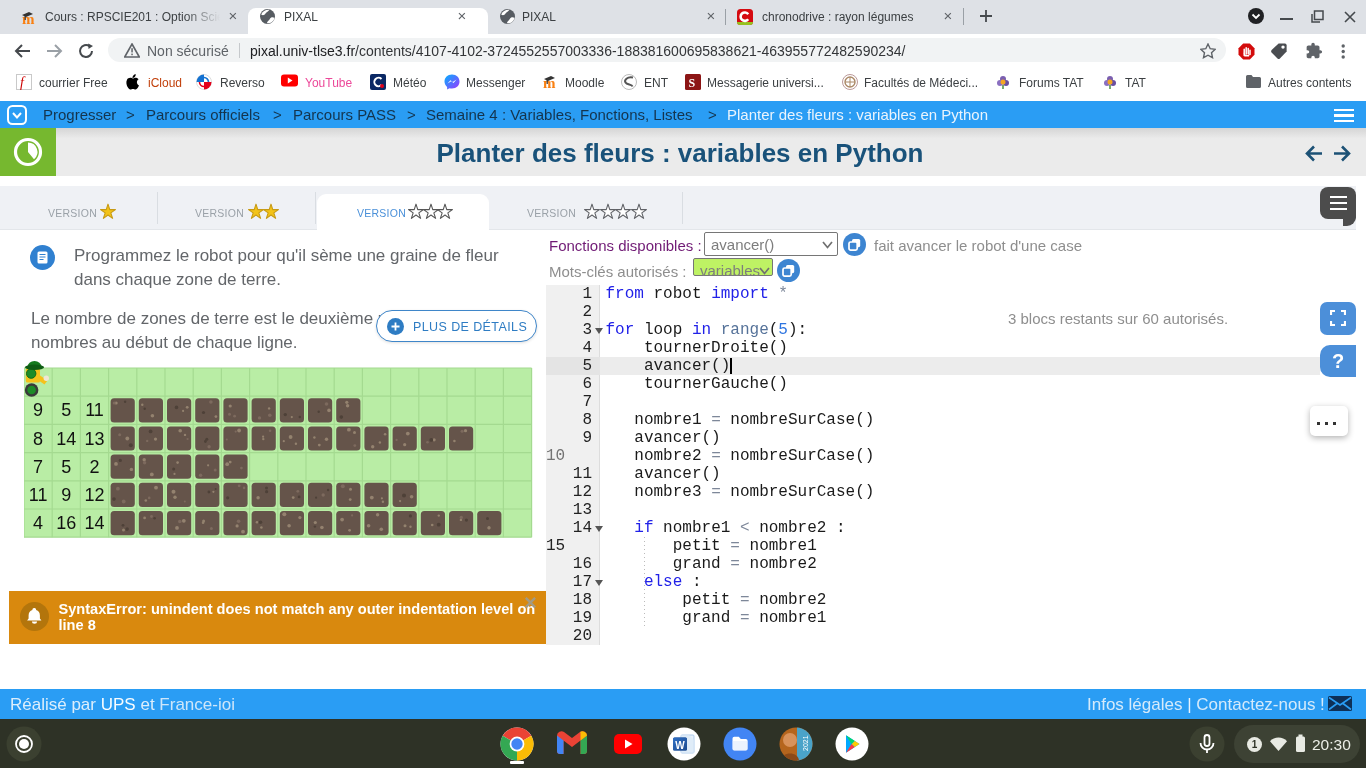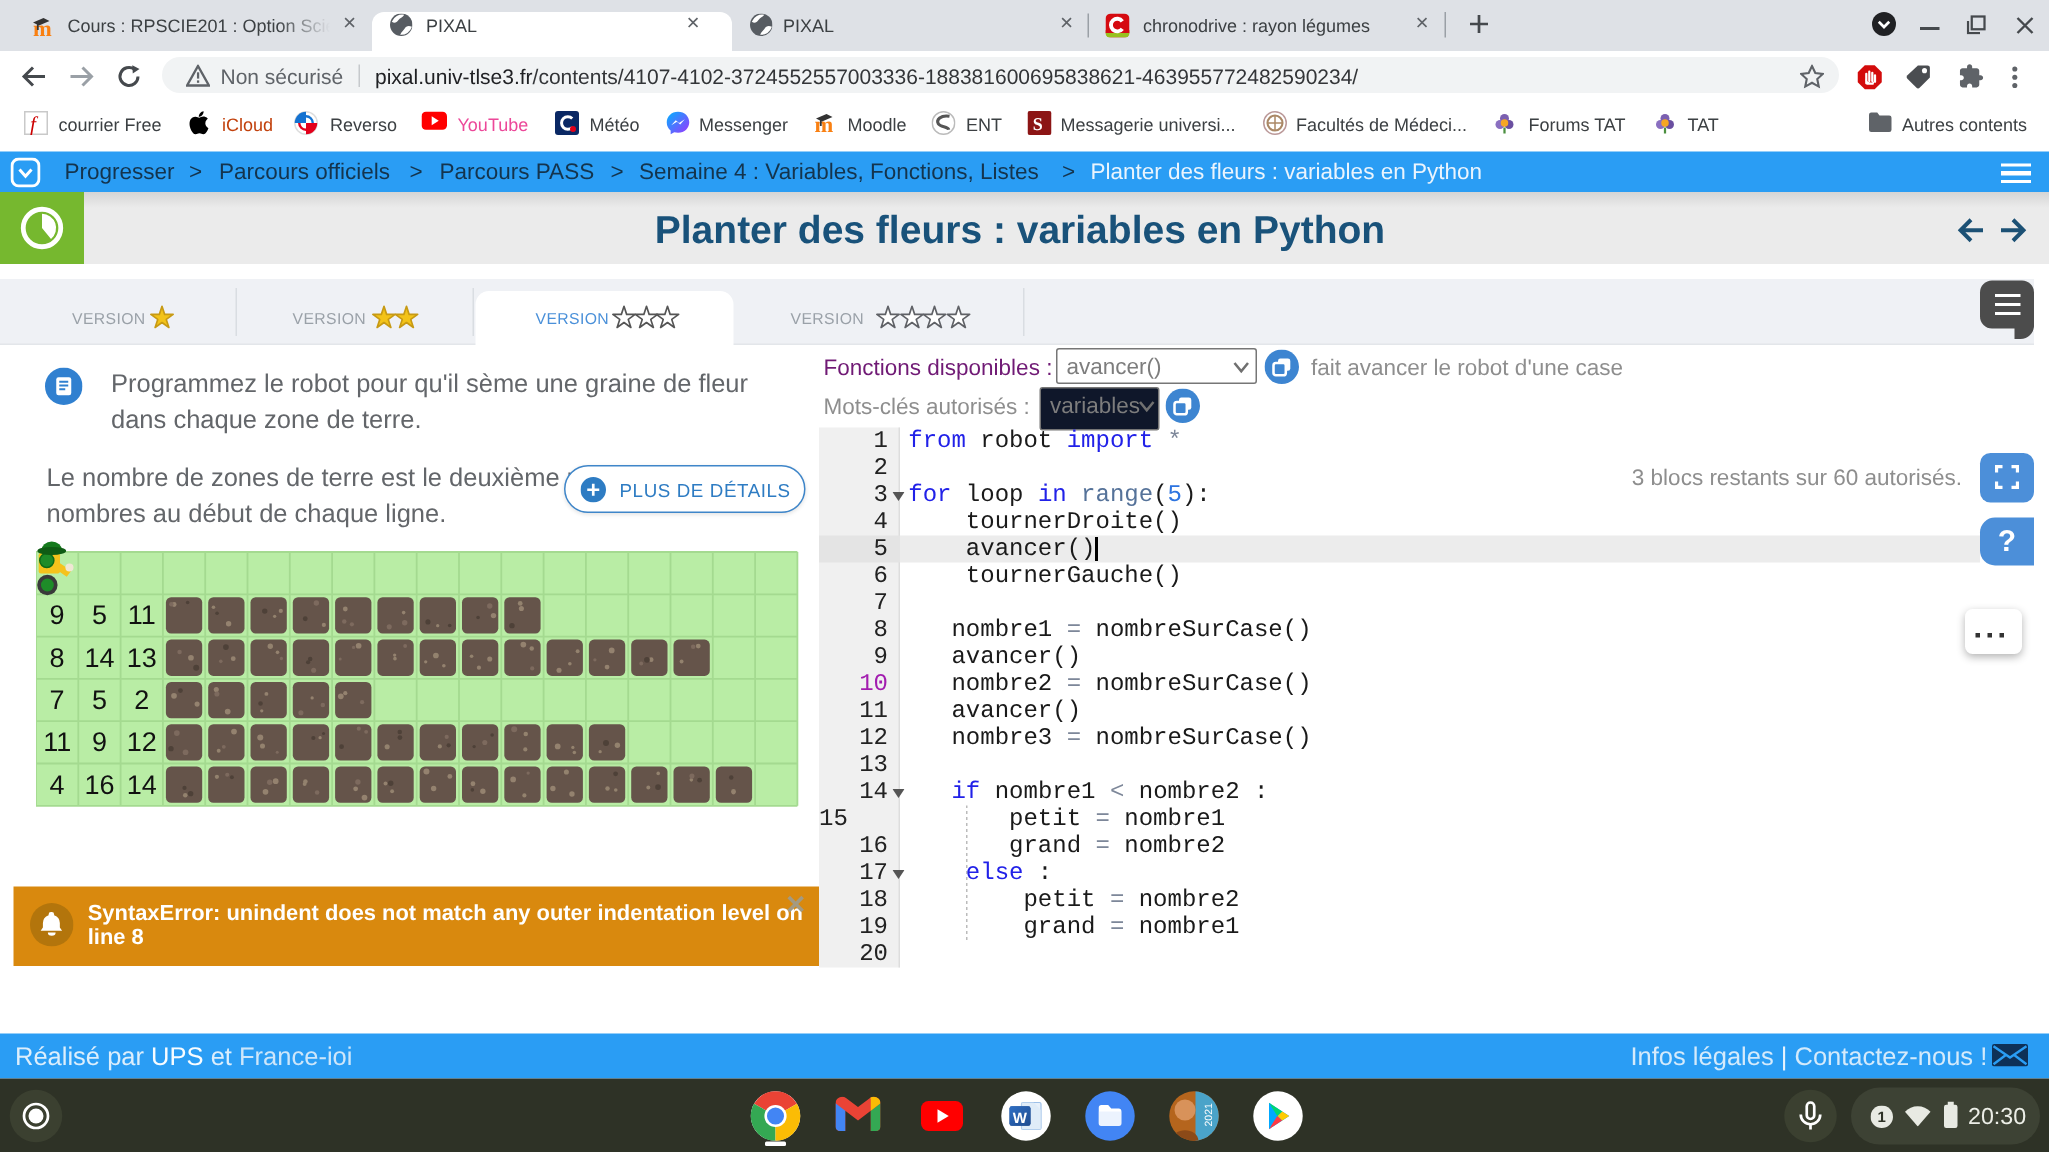--- a/index.html
+++ b/index.html
@@ -571,21 +571,21 @@
       <path d="M1 1 L5.5 6.5 L10 1" stroke="#707070" stroke-width="1.7" fill="none"></path>
     </svg>
   </div>
 <svg class="ab" style="left:843px;top:233px" width="23" height="23" viewBox="0 0 23 23">
 <circle cx="11.5" cy="11.5" r="11.5" fill="#3d85d1"></circle>
 <rect x="9" y="6" width="8.2" height="8.2" rx="1.6" fill="#fff"></rect>
 <rect x="6" y="9" width="8.2" height="8.2" rx="1.6" fill="#3d85d1" stroke="#fff" stroke-width="1.7"></rect>
   </svg>
 <div class="ab" style="left:874px;top:237.5px;font-size:15px;color:#8e8e8e;line-height:15px">fait avancer le robot d'une case</div>
 <div class="ab" style="left:549px;top:263.5px;font-size:15px;color:#8e8e8e;line-height:15px">Mots-clés autorisés :</div>
-<div class="ab" style="left:693px;top:258px;width:80px;height:29px;background:#0f172a;border:1px solid #767676;border-radius:2px">
+<div class="ab" style="left:693px;top:258px;width:80px;height:18px;background:#bef264;border:1px solid #767676;border-radius:2px">
 <div class="ab" style="left:6px;top:4px;font-size:15px;color:#7d7d7d;line-height:15px">variables</div>
 <svg class="ab" style="left:65px;top:8px" width="11" height="8" viewBox="0 0 11 8">
       <path d="M1 1 L5.5 6.5 L10 1" stroke="#707070" stroke-width="1.7" fill="none"></path>
     </svg>
   </div>
 <svg class="ab" style="left:777px;top:259px" width="23" height="23" viewBox="0 0 23 23">
 <circle cx="11.5" cy="11.5" r="11.5" fill="#3d85d1"></circle>
 <rect x="9" y="6" width="8.2" height="8.2" rx="1.6" fill="#fff"></rect>
 <rect x="6" y="9" width="8.2" height="8.2" rx="1.6" fill="#3d85d1" stroke="#fff" stroke-width="1.7"></rect>
   </svg>
@@ -594,21 +594,21 @@
 <div class="ab" style="left:546px;top:357px;width:54px;height:18px;background:#e4e4e4"></div>
 <div class="ab mono" style="left:546px;top:285px;width:46px;text-align:right;font-size:16px;line-height:18px;color:#222">1</div>
 <div class="ab mono" style="left:546px;top:303px;width:46px;text-align:right;font-size:16px;line-height:18px;color:#222">2</div>
 <div class="ab mono" style="left:546px;top:321px;width:46px;text-align:right;font-size:16px;line-height:18px;color:#222">3</div>
 <div class="ab mono" style="left:546px;top:339px;width:46px;text-align:right;font-size:16px;line-height:18px;color:#222">4</div>
 <div class="ab mono" style="left:546px;top:357px;width:46px;text-align:right;font-size:16px;line-height:18px;color:#222">5</div>
 <div class="ab mono" style="left:546px;top:375px;width:46px;text-align:right;font-size:16px;line-height:18px;color:#222">6</div>
 <div class="ab mono" style="left:546px;top:393px;width:46px;text-align:right;font-size:16px;line-height:18px;color:#222">7</div>
 <div class="ab mono" style="left:546px;top:411px;width:46px;text-align:right;font-size:16px;line-height:18px;color:#222">8</div>
 <div class="ab mono" style="left:546px;top:429px;width:46px;text-align:right;font-size:16px;line-height:18px;color:#222">9</div>
-<div class="ab mono" style="left:546px;top:447px;width:46px;text-align:right;font-size:16px;line-height:18px;color:#a21caf">10</div>
+<div class="ab mono" style="left:546px;top:447px;width:46px;font-size:16px;line-height:18px;color:#737373">10</div>
 <div class="ab mono" style="left:546px;top:465px;width:46px;text-align:right;font-size:16px;line-height:18px;color:#222">11</div>
 <div class="ab mono" style="left:546px;top:483px;width:46px;text-align:right;font-size:16px;line-height:18px;color:#222">12</div>
 <div class="ab mono" style="left:546px;top:501px;width:46px;text-align:right;font-size:16px;line-height:18px;color:#222">13</div>
 <div class="ab mono" style="left:546px;top:519px;width:46px;text-align:right;font-size:16px;line-height:18px;color:#222">14</div>
 <div class="ab mono" style="left:546px;top:537px;width:46px;font-size:16px;line-height:18px;color:#222">15</div>
 <div class="ab mono" style="left:546px;top:555px;width:46px;text-align:right;font-size:16px;line-height:18px;color:#222">16</div>
 <div class="ab mono" style="left:546px;top:573px;width:46px;text-align:right;font-size:16px;line-height:18px;color:#222">17</div>
 <div class="ab mono" style="left:546px;top:591px;width:46px;text-align:right;font-size:16px;line-height:18px;color:#222">18</div>
 <div class="ab mono" style="left:546px;top:609px;width:46px;text-align:right;font-size:16px;line-height:18px;color:#222">19</div>
 <div class="ab mono" style="left:546px;top:627px;width:46px;text-align:right;font-size:16px;line-height:18px;color:#222">20</div>
@@ -632,21 +632,21 @@
 <div class="ab mono" style="left:605.5px;top:447px;font-size:16px;line-height:18px;color:#1a1a1a;white-space:pre">   nombre2 <span style="color:#7d8799">=</span> nombreSurCase()</div>
 <div class="ab mono" style="left:605.5px;top:465px;font-size:16px;line-height:18px;color:#1a1a1a;white-space:pre">   avancer()</div>
 <div class="ab mono" style="left:605.5px;top:483px;font-size:16px;line-height:18px;color:#1a1a1a;white-space:pre">   nombre3 <span style="color:#7d8799">=</span> nombreSurCase()</div>
 <div class="ab mono" style="left:605.5px;top:519px;font-size:16px;line-height:18px;color:#1a1a1a;white-space:pre">   <span style="color:#2121e8">if</span> nombre1 <span style="color:#7d8799">&lt;</span> nombre2 :</div>
 <div class="ab mono" style="left:605.5px;top:537px;font-size:16px;line-height:18px;color:#1a1a1a;white-space:pre">       petit <span style="color:#7d8799">=</span> nombre1</div>
 <div class="ab mono" style="left:605.5px;top:555px;font-size:16px;line-height:18px;color:#1a1a1a;white-space:pre">       grand <span style="color:#7d8799">=</span> nombre2</div>
 <div class="ab mono" style="left:605.5px;top:573px;font-size:16px;line-height:18px;color:#1a1a1a;white-space:pre">    <span style="color:#2121e8">else</span> :</div>
 <div class="ab mono" style="left:605.5px;top:591px;font-size:16px;line-height:18px;color:#1a1a1a;white-space:pre">        petit <span style="color:#7d8799">=</span> nombre2</div>
 <div class="ab mono" style="left:605.5px;top:609px;font-size:16px;line-height:18px;color:#1a1a1a;white-space:pre">        grand <span style="color:#7d8799">=</span> nombre1</div>
 <div class="ab" style="left:730.4px;top:358px;width:1.3px;height:16px;background:#000"></div>
-<div class="ab" style="left:1008px;top:311px;width:300px;text-align:right;font-size:15px;color:#8e8e8e;line-height:15px">3 blocs restants sur 60 autorisés.</div>
+<div class="ab" style="left:1008px;top:311px;width:300px;text-align:left;font-size:15px;color:#8e8e8e;line-height:15px">3 blocs restants sur 60 autorisés.</div>
 <div class="ab" style="left:1320px;top:302px;width:36px;height:33px;background:#4c8fd9;border-radius:7px">
 <svg class="ab" style="left:10px;top:8px" width="16" height="16" viewBox="0 0 16 16">
 <path d="M1 5 V1 H5 M11 1 H15 V5 M15 11 V15 H11 M5 15 H1 V11" stroke="#fff" stroke-width="2.2" fill="none"></path>
     </svg>
   </div>
 <div class="ab" style="left:1320px;top:345px;width:36px;height:32px;background:#4c8fd9;border-radius:10px 0 0 10px;color:#fff;font-weight:bold;font-size:20px;text-align:center;line-height:32px">?</div>
 <div class="ab" style="left:1310px;top:406px;width:38px;height:30px;background:#fff;border-radius:5px;box-shadow:0 2px 6px rgba(0,0,0,0.3)">
 <div class="ab" style="left:7px;top:16px;width:3px;height:3px;background:#333"></div>
 <div class="ab" style="left:15px;top:16px;width:3px;height:3px;background:#333"></div>
 <div class="ab" style="left:23px;top:16px;width:3px;height:3px;background:#333"></div>

